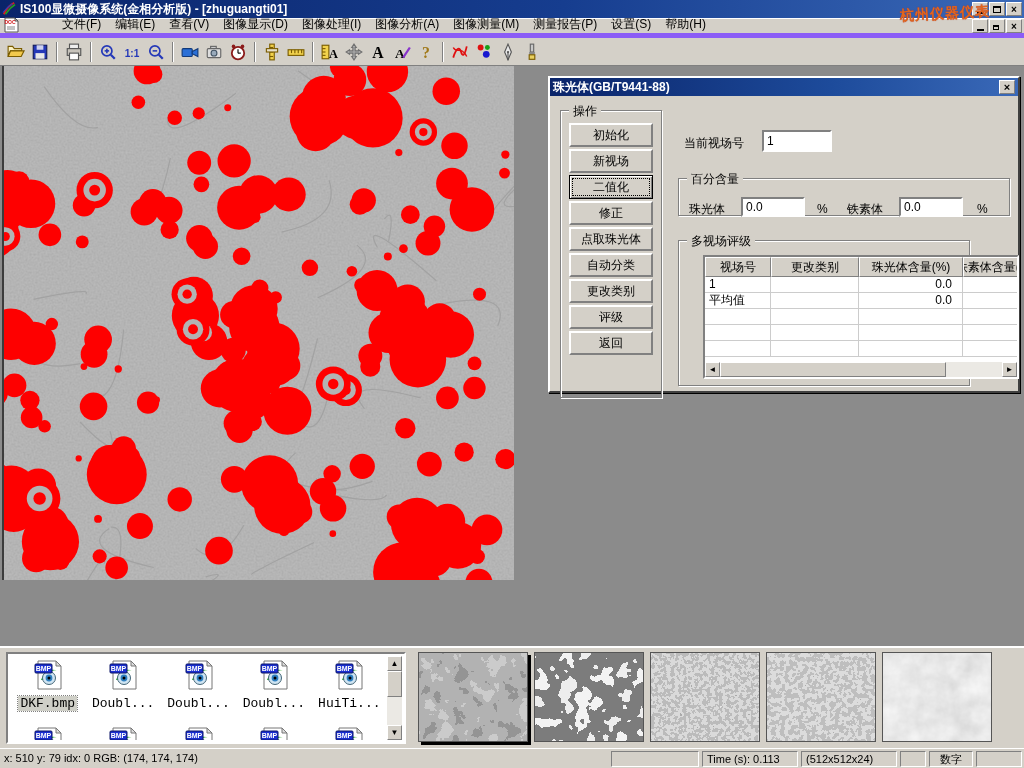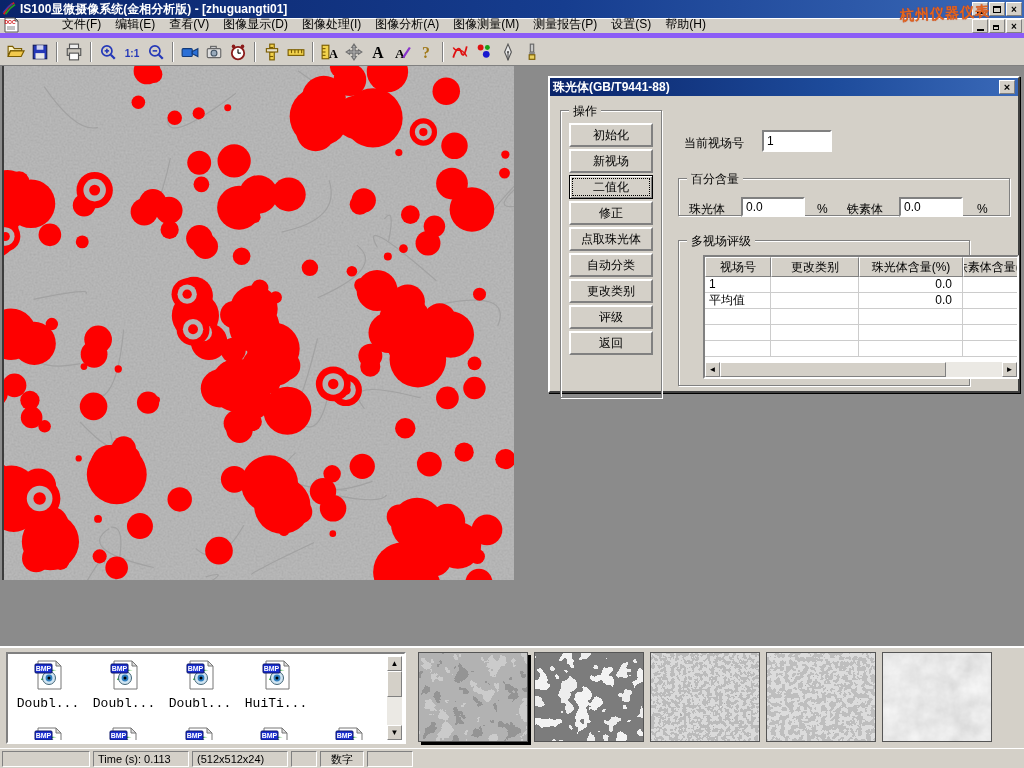--- a/index.html
+++ b/index.html
@@ -650,20 +650,33 @@
             <span><svg width="34" height="34" viewBox="0 0 34 34">
                 <path d="M7 3 h18 l5 5 v23 h-23 Z" fill="#fff" stroke="#777"></path>
                 <path d="M25 3 l5 5 h-5 Z" fill="#ddd" stroke="#777"></path>
                 <path d="M10 22 C14 12 20 10 27 13 C23 11 17 13 15 22 Z" fill="#1faa1f"></path>
                 <circle cx="18" cy="20" r="6.5" fill="#cfe4f2" stroke="#467"></circle>
                 <circle cx="18" cy="20" r="3.4" fill="#2d7fc0"></circle>
                 <circle cx="18" cy="20" r="1.5" fill="#000"></circle>
                 <rect x="4" y="6" width="17" height="9" rx="1" fill="#1a2fd0" stroke="#0a1566"></rect>
                 <text x="12.5" y="13" font-size="7" font-weight="bold" fill="#fff" text-anchor="middle">BMP</text>
               </svg></span>
+            <span class="file-name selected">DKF.bmp</span>
+          </div>
+          <div class="file-item">
+            <span><svg width="34" height="34" viewBox="0 0 34 34">
+                <path d="M7 3 h18 l5 5 v23 h-23 Z" fill="#fff" stroke="#777"></path>
+                <path d="M25 3 l5 5 h-5 Z" fill="#ddd" stroke="#777"></path>
+                <path d="M10 22 C14 12 20 10 27 13 C23 11 17 13 15 22 Z" fill="#1faa1f"></path>
+                <circle cx="18" cy="20" r="6.5" fill="#cfe4f2" stroke="#467"></circle>
+                <circle cx="18" cy="20" r="3.4" fill="#2d7fc0"></circle>
+                <circle cx="18" cy="20" r="1.5" fill="#000"></circle>
+                <rect x="4" y="6" width="17" height="9" rx="1" fill="#1a2fd0" stroke="#0a1566"></rect>
+                <text x="12.5" y="13" font-size="7" font-weight="bold" fill="#fff" text-anchor="middle">BMP</text>
+              </svg></span>
             <span class="file-name">Doubl...</span>
           </div>
           <div class="file-item">
             <span><svg width="34" height="34" viewBox="0 0 34 34">
                 <path d="M7 3 h18 l5 5 v23 h-23 Z" fill="#fff" stroke="#777"></path>
                 <path d="M25 3 l5 5 h-5 Z" fill="#ddd" stroke="#777"></path>
                 <path d="M10 22 C14 12 20 10 27 13 C23 11 17 13 15 22 Z" fill="#1faa1f"></path>
                 <circle cx="18" cy="20" r="6.5" fill="#cfe4f2" stroke="#467"></circle>
                 <circle cx="18" cy="20" r="3.4" fill="#2d7fc0"></circle>
                 <circle cx="18" cy="20" r="1.5" fill="#000"></circle>
@@ -842,19 +855,20 @@
               <feFuncA type="linear" slope="0" intercept="1"></feFuncA>
             </feComponentTransfer>
           </filter>
           <rect width="108" height="88" filter="url(#tf5)"></rect>
         </svg>
     </div>
   </div>
 </div>
 
 <div id="statusbar" class="abs">
+  <span id="sb-pos" class="sb-panel">x: 510 y: 79  idx: 0  RGB: (174, 174, 174)</span>
   <span class="sb-panel" style="width:88px"></span>
   <span class="sb-panel" style="width:96px">Time (s): 0.113</span>
   <span class="sb-panel" style="width:96px">(512x512x24)</span>
   <span class="sb-panel" style="width:26px"></span>
   <span class="sb-panel" style="width:44px; text-align:center">数字</span>
   <span class="sb-panel" style="width:46px"></span>
 </div>
 
 </body></html>

